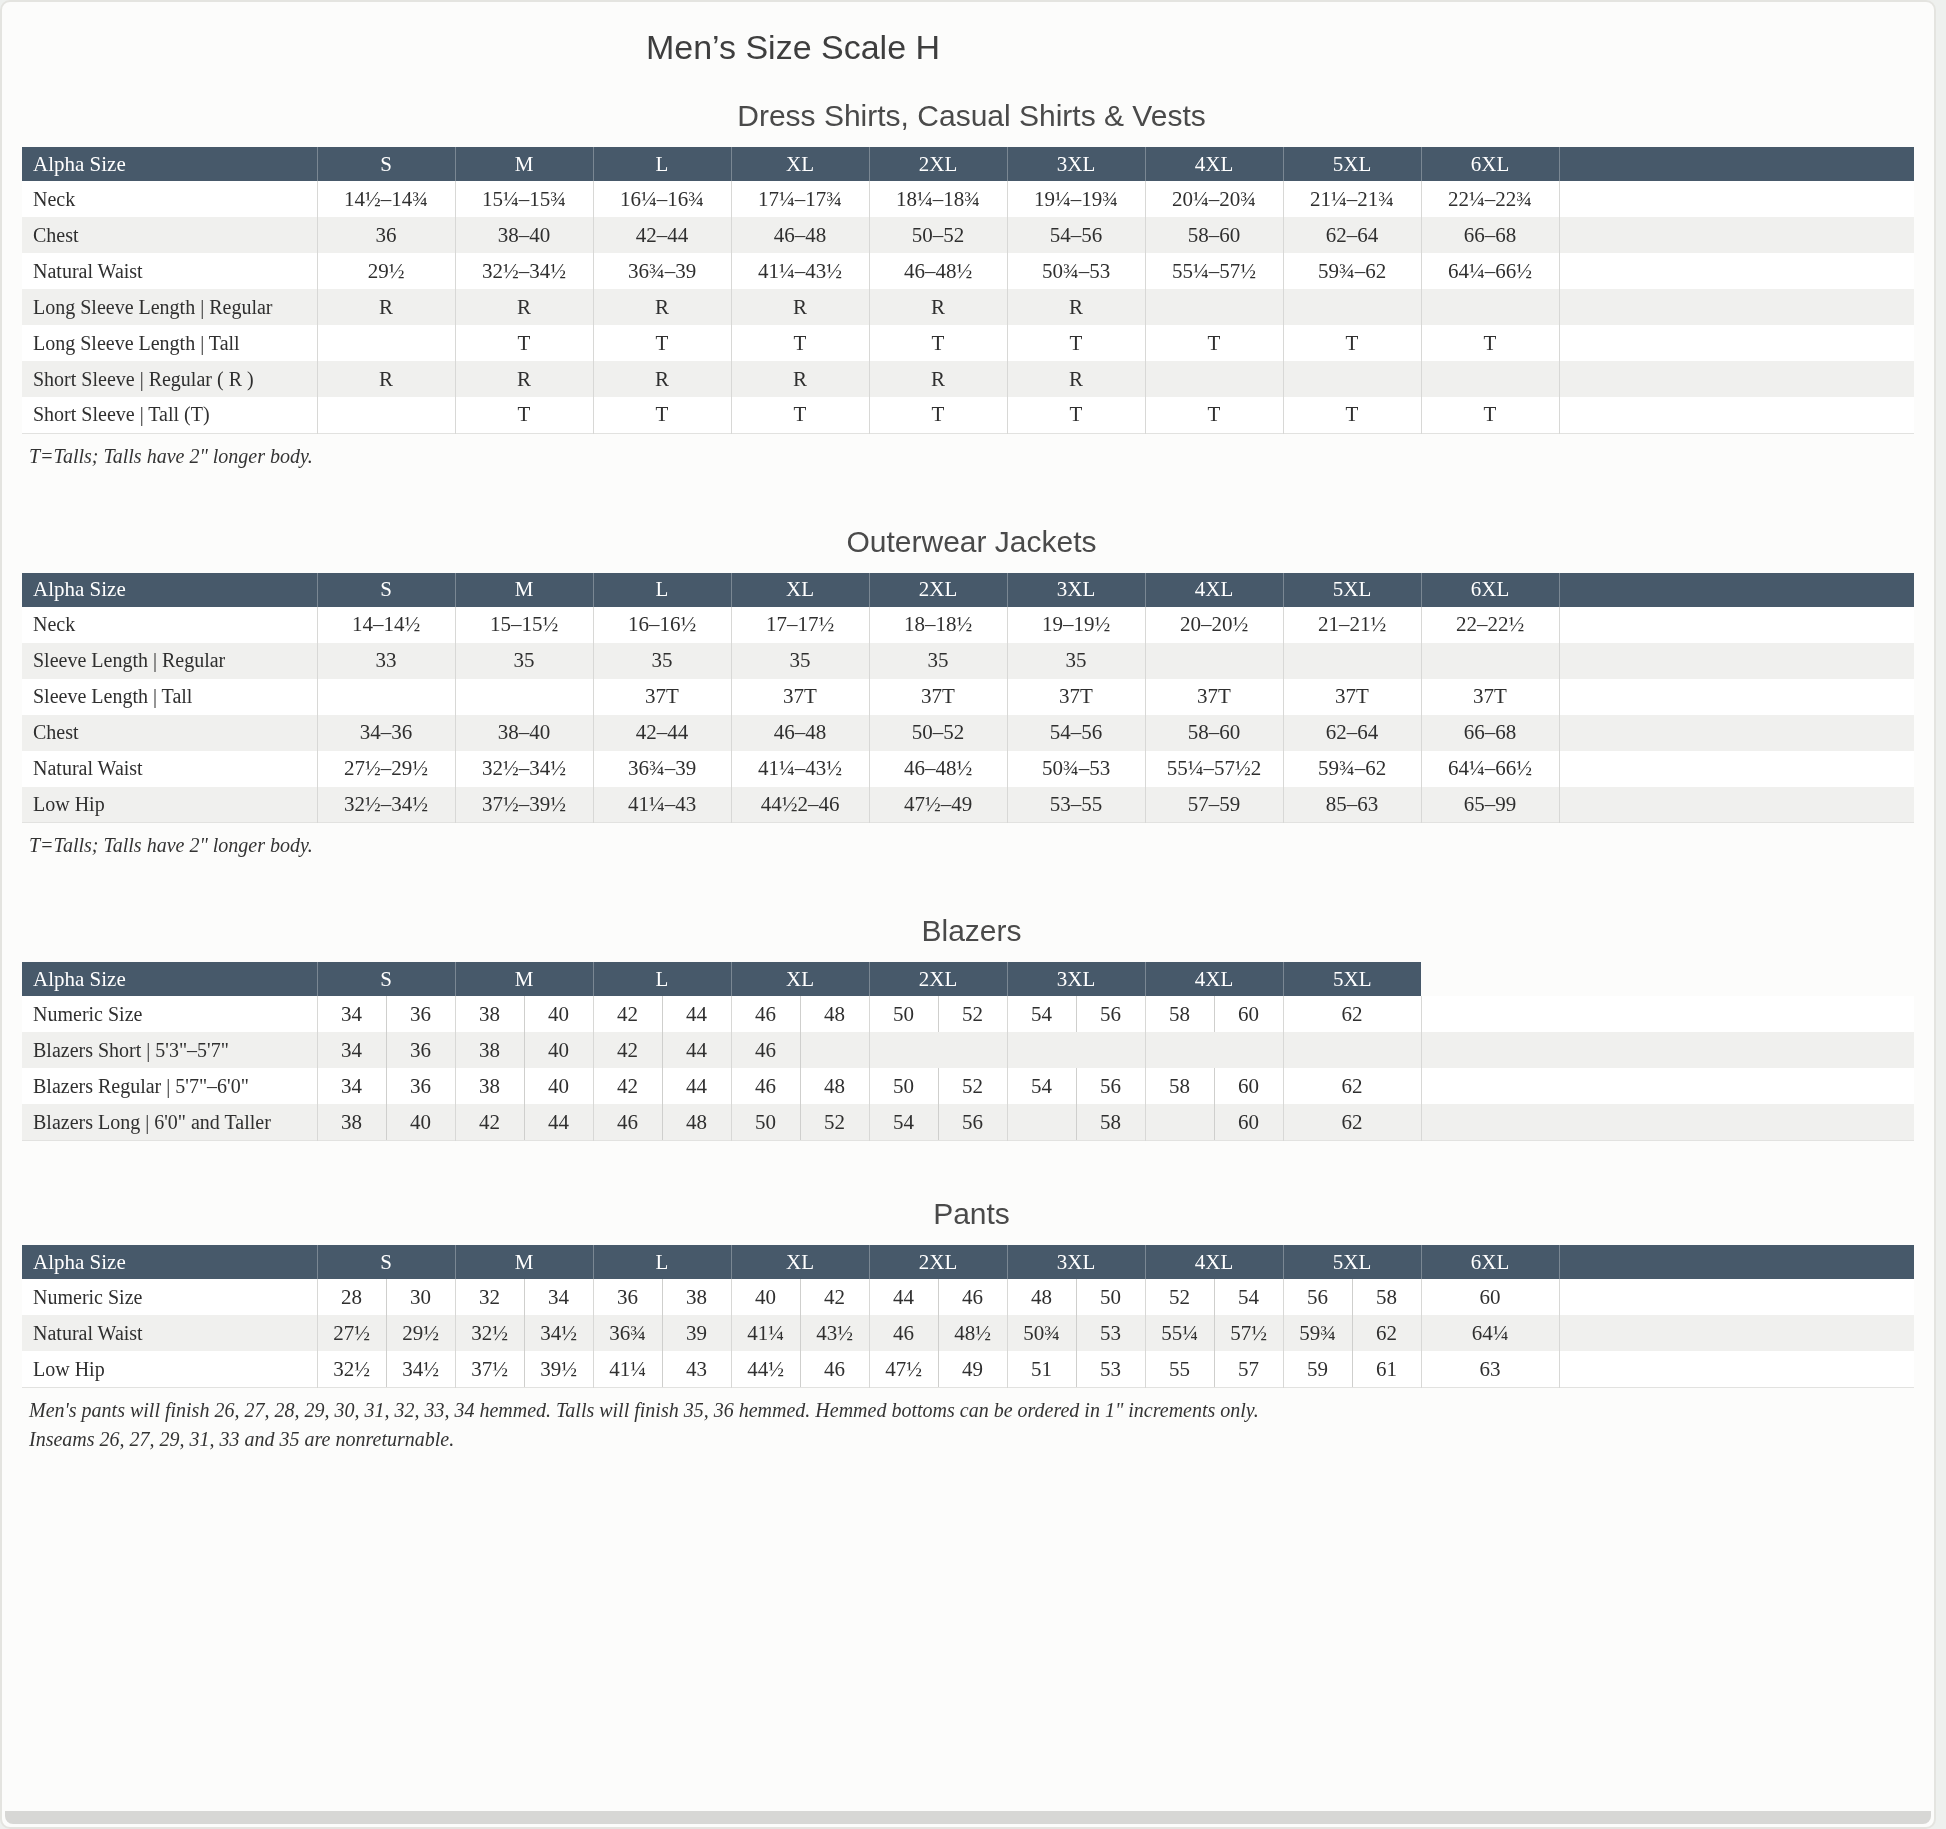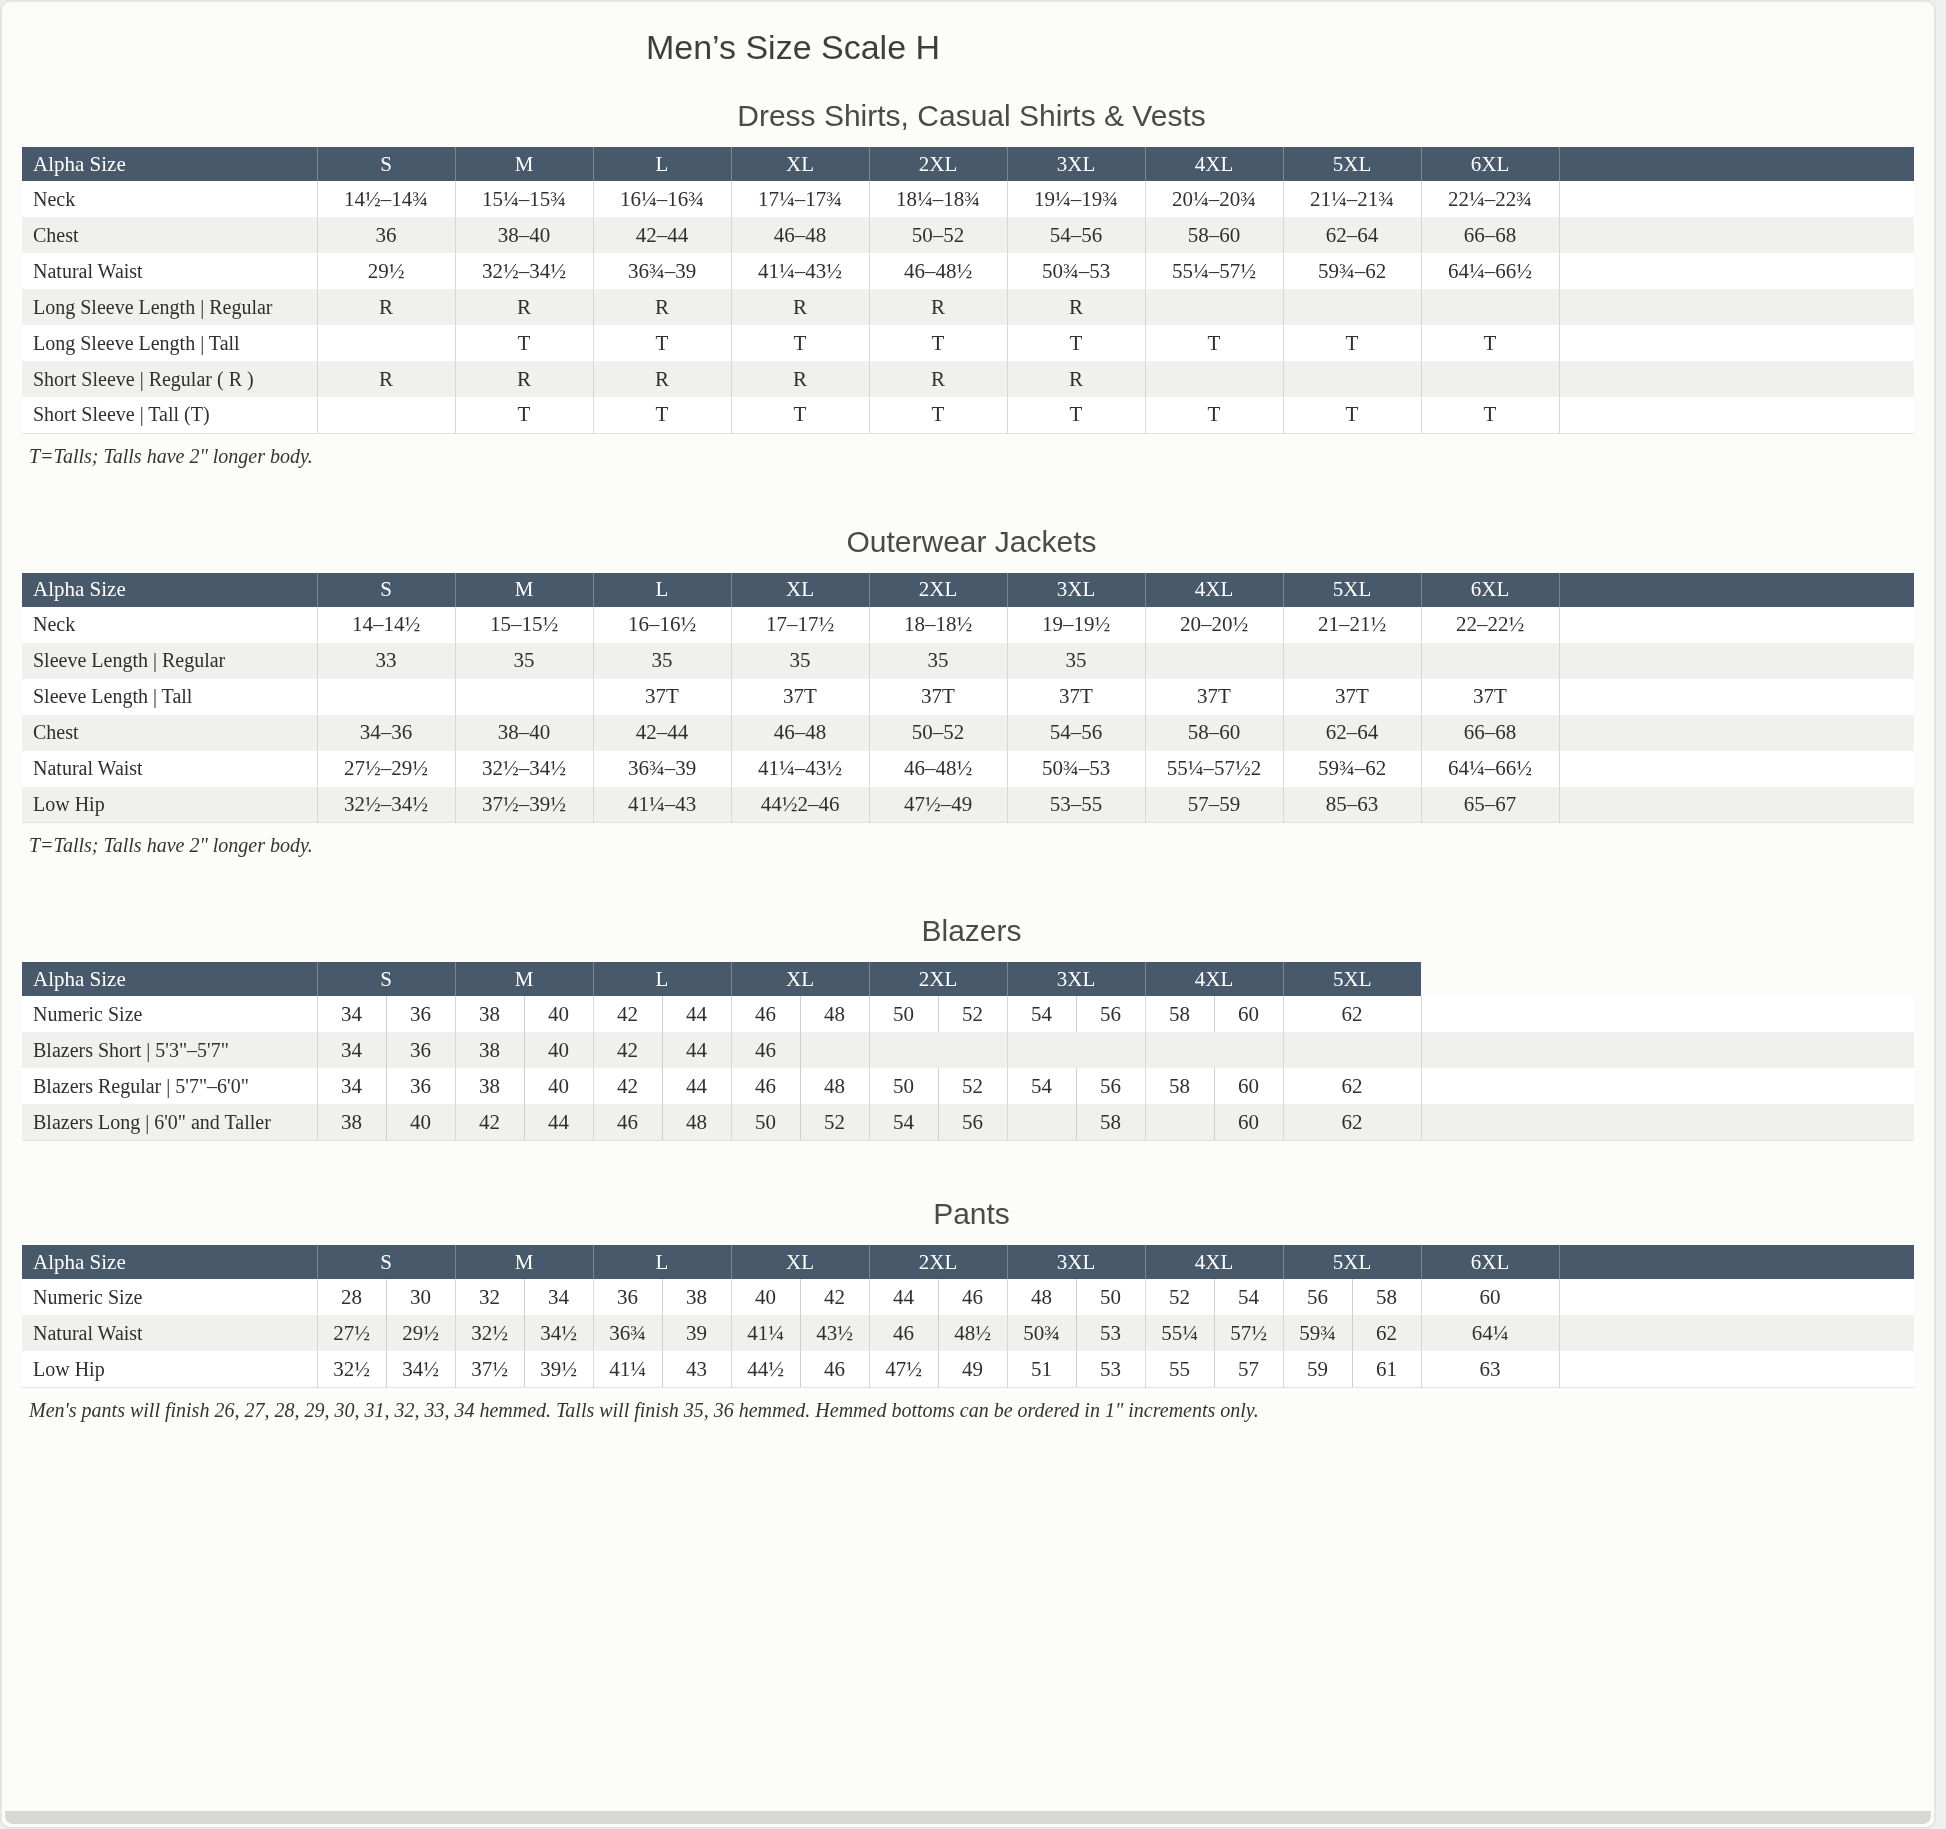--- a/index.html
+++ b/index.html
@@ -324,21 +324,21 @@
           <tr>
             <td class="row-label">Low Hip</td>
             <td class="cell">32½–34½</td>
             <td class="cell">37½–39½</td>
             <td class="cell">41¼–43</td>
             <td class="cell">44½2–46</td>
             <td class="cell">47½–49</td>
             <td class="cell">53–55</td>
             <td class="cell">57–59</td>
             <td class="cell">85–63</td>
-            <td class="cell">65–67</td>
+            <td class="cell">65–99</td>
             <td class="cell"></td>
           </tr>
         </tbody>
       </table>
       <div class="footnote">T=Talls; Talls have 2" longer body.</div>
       <div class="section-heading">Blazers</div>
       <table class="size-table">
         <colgroup>
           <col style="width: 295px;">
           <col style="width: 138px;">
@@ -727,15 +727,16 @@
                 <span>59</span>
                 <span>61</span>
               </div>
             </td>
             <td class="cell">63</td>
             <td class="cell"></td>
           </tr>
         </tbody>
       </table>
       <div class="footnote">Men's pants will finish 26, 27, 28, 29, 30, 31, 32, 33, 34 hemmed. Talls will finish 35, 36 hemmed. Hemmed bottoms can be ordered in 1" increments only.</div>
+      <div class="footnote">Inseams 26, 27, 29, 31, 33 and 35 are nonreturnable.</div>
     </div>
   <div class="bottom-strip"></div>
 </div>
 
 </body></html>

